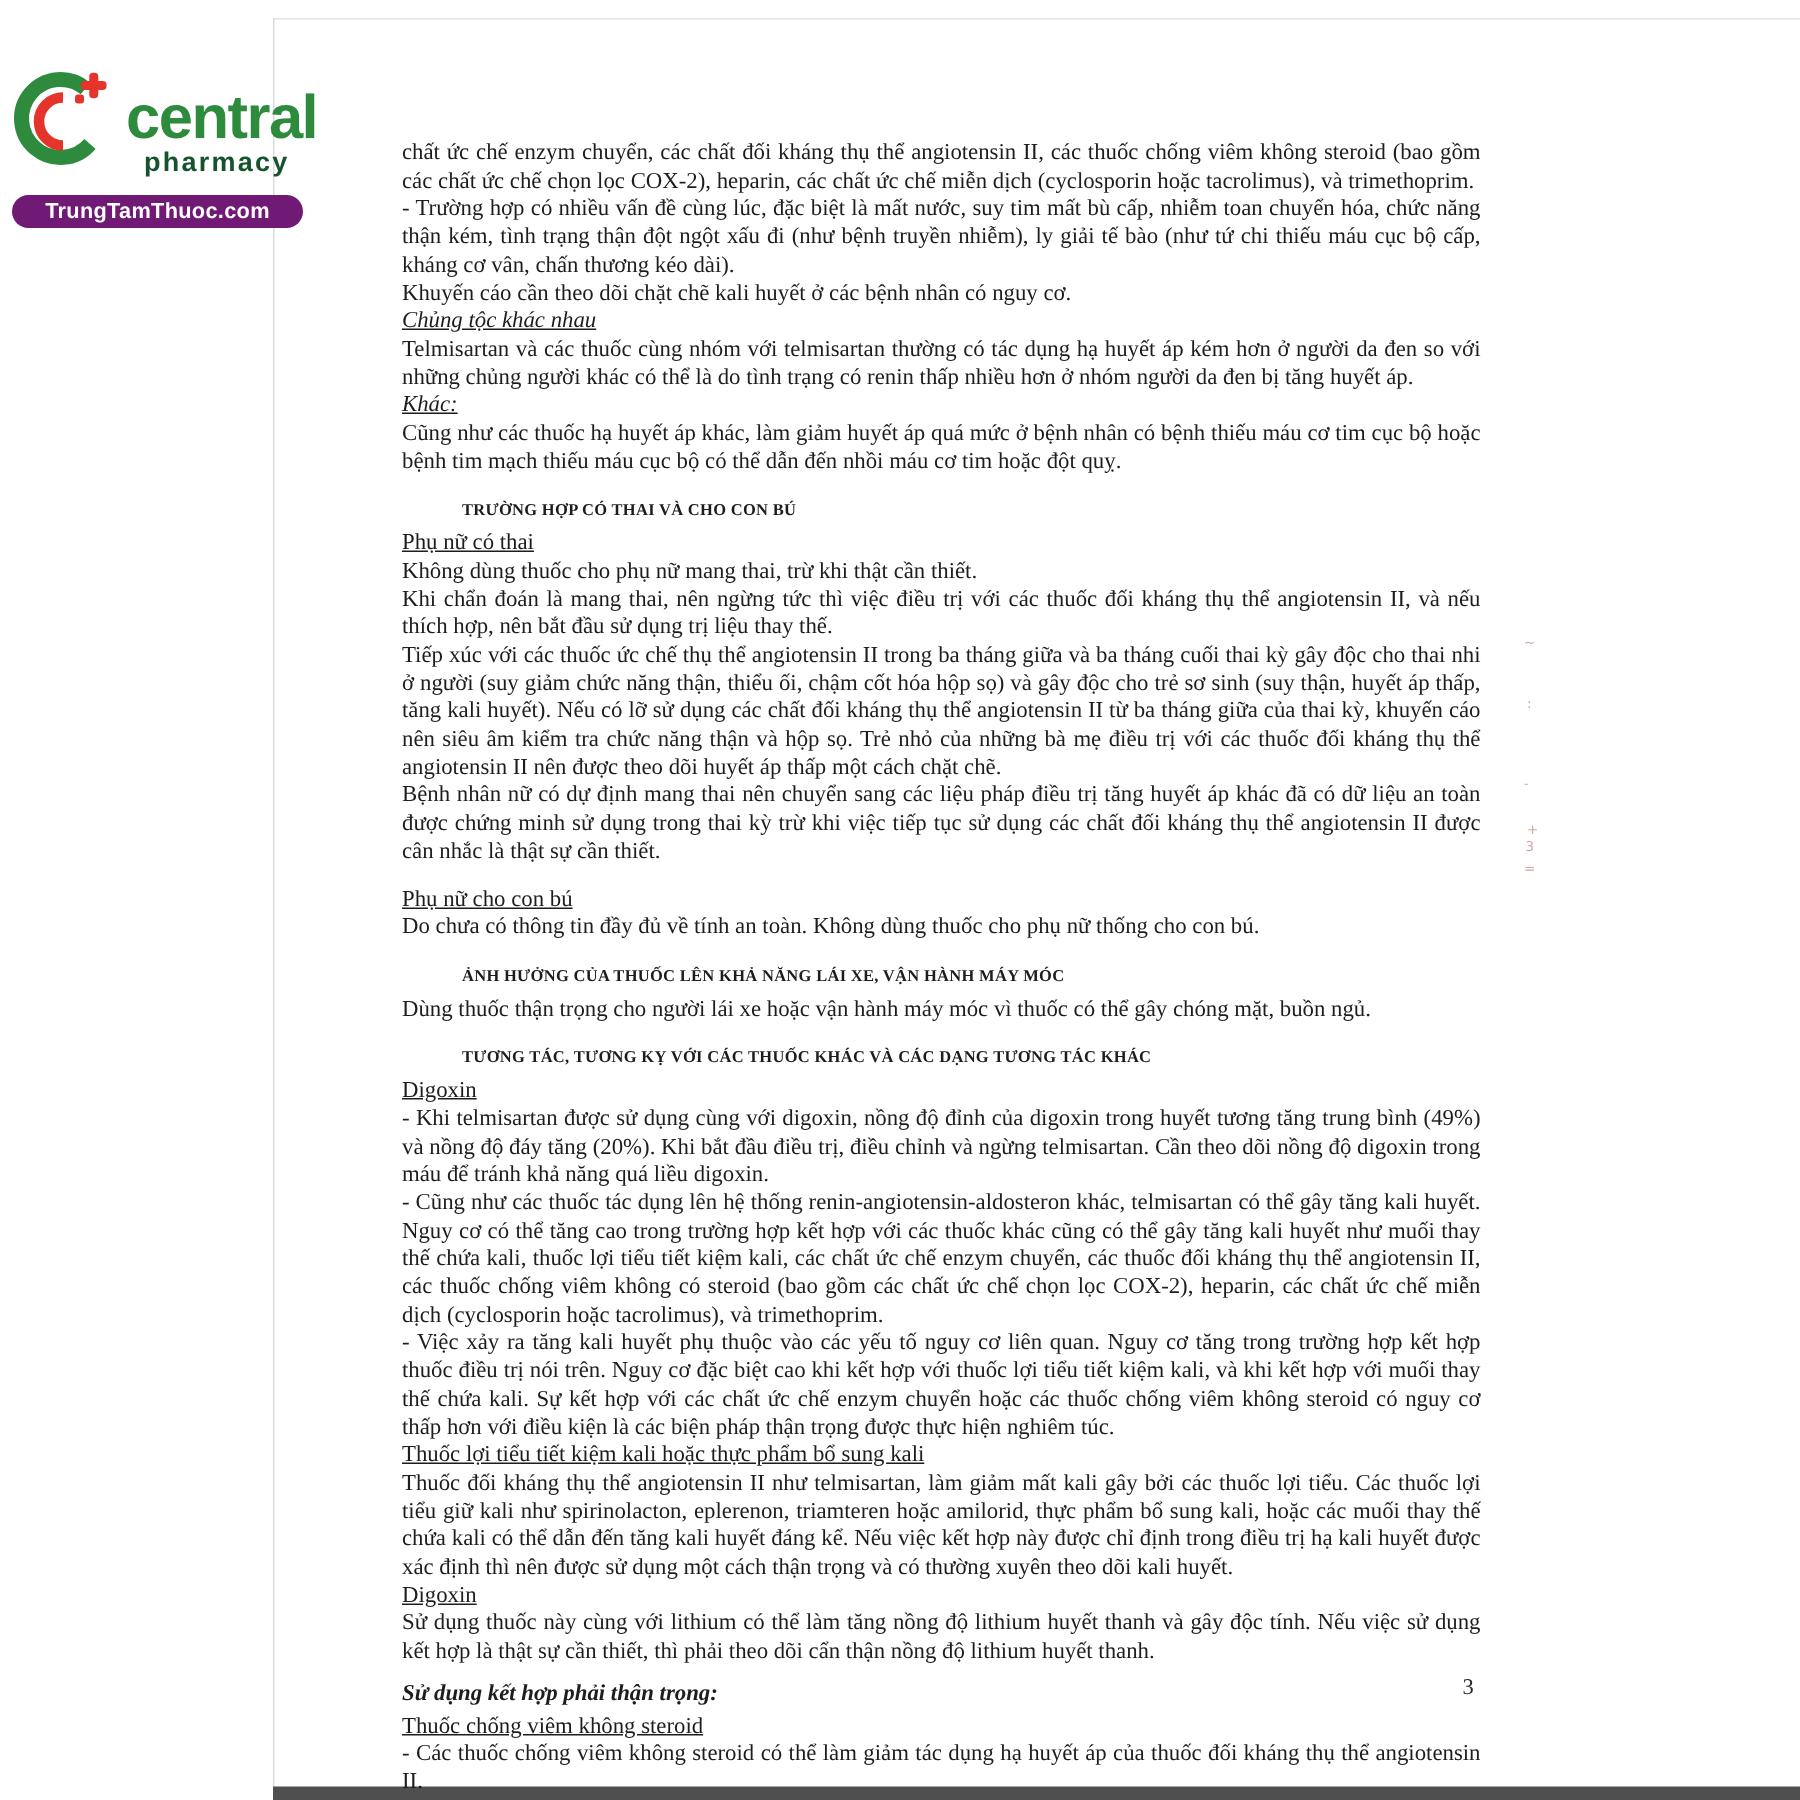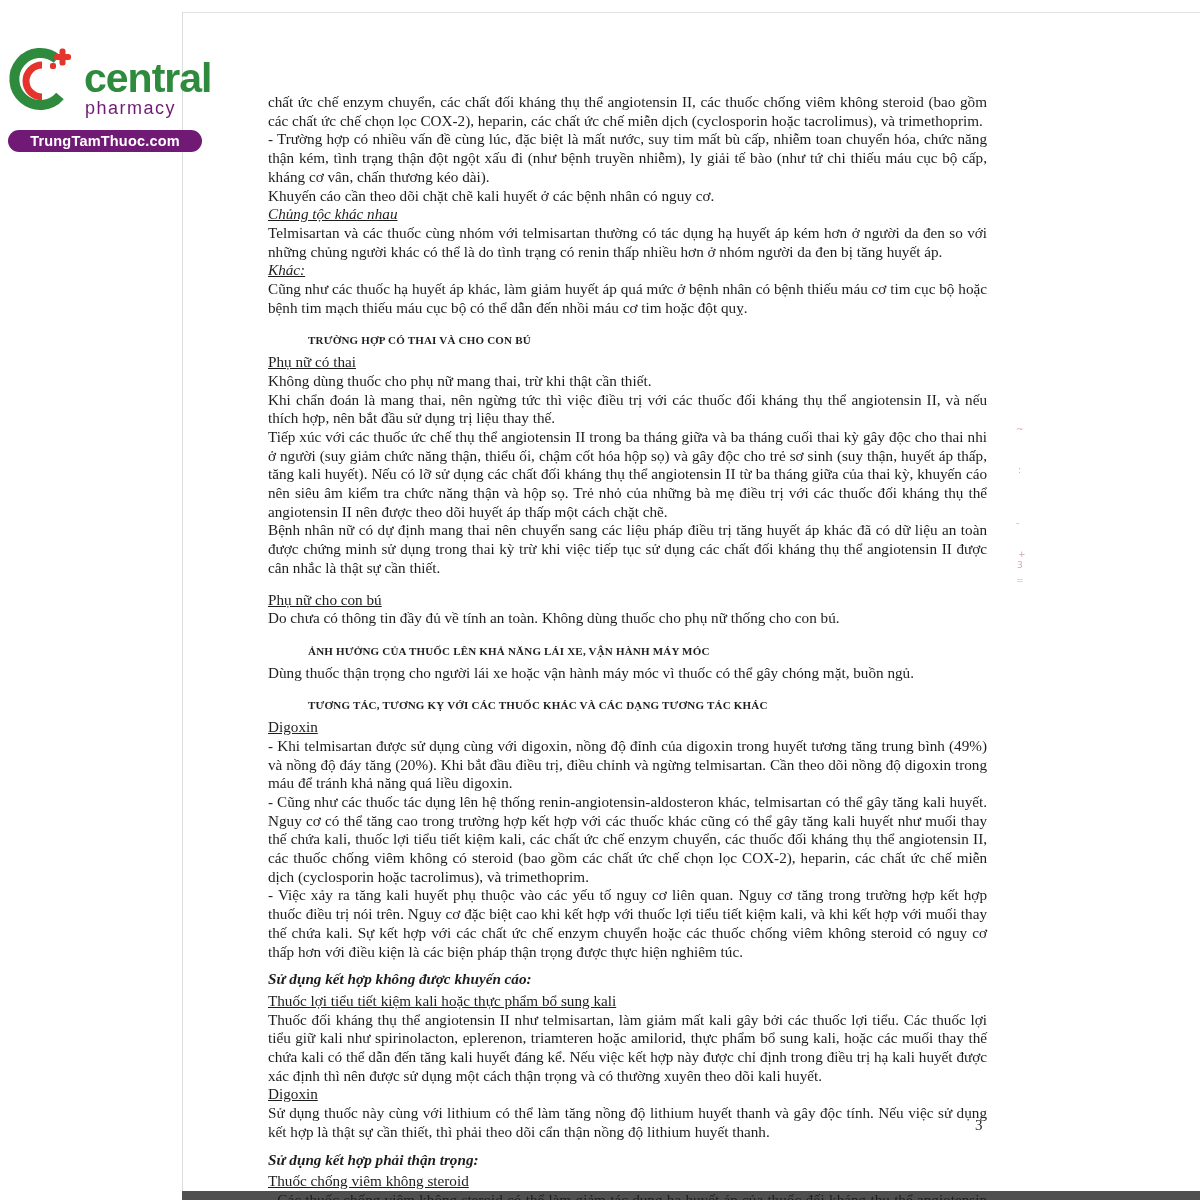--- a/index.html
+++ b/index.html
@@ -11,21 +11,21 @@
   .page-edge-left{position:absolute;left:182px;top:12px;width:1px;height:1182px;background:#dcdcdc;}
   .page-edge-top{position:absolute;left:182px;top:12px;width:1018px;height:1px;background:#e3e3e3;}
   .page-edge-bottom{position:absolute;left:182px;top:1191px;width:1018px;height:9px;background:#4f4f4f;}
 
   
   .logo{position:absolute;left:8px;top:44px;width:215px;}
   .logo-row{display:flex;align-items:flex-start;}
   .logo-mark{width:70px;height:72px;flex:0 0 auto;}
   .logo-words{margin-left:6px;margin-top:16px;font-family:"Liberation Sans","DejaVu Sans",sans-serif;}
   .logo-brand{color:#2e8b3d;font-size:41px;font-weight:bold;line-height:36px;letter-spacing:-1px;}
-  .logo-sub{color:#701a75;font-size:18px;font-weight:normal;letter-spacing:1.5px;margin-top:2px;margin-left:1px;}
+  .logo-sub{color:#14532d;font-size:18px;font-weight:bold;letter-spacing:1.5px;margin-top:2px;margin-left:12px;}
   .logo-badge{
     margin-top:11px;width:194px;height:22px;background:#701a75;border-radius:12px;
     color:#ffffff;font-family:"Liberation Sans","DejaVu Sans",sans-serif;
     font-size:14.5px;font-weight:bold;text-align:center;line-height:22px;letter-spacing:.2px;
   }
 
   
   .doc-col{
     position:absolute;left:268px;top:93px;width:719px;
     font-size:15.2px;line-height:18.7px;color:#1d1d1d;
@@ -84,21 +84,20 @@
     <div class="sec p">Bệnh nhân nữ có dự định mang thai nên chuyển sang các liệu pháp điều trị tăng huyết áp khác đã có dữ liệu an toàn được chứng minh sử dụng trong thai kỳ trừ khi việc tiếp tục sử dụng các chất đối kháng thụ thể angiotensin II được cân nhắc là thật sự cần thiết.</div>
     <div class="sec u gap">Phụ nữ cho con bú</div>
     <div class="sec p">Do chưa có thông tin đầy đủ về tính an toàn. Không dùng thuốc cho phụ nữ thống cho con bú.</div>
     <div class="sec h">ẢNH HƯỞNG CỦA THUỐC LÊN KHẢ NĂNG LÁI XE, VẬN HÀNH MÁY MÓC</div>
     <div class="sec p">Dùng thuốc thận trọng cho người lái xe hoặc vận hành máy móc vì thuốc có thể gây chóng mặt, buồn ngủ.</div>
     <div class="sec h">TƯƠNG TÁC, TƯƠNG KỴ VỚI CÁC THUỐC KHÁC VÀ CÁC DẠNG TƯƠNG TÁC KHÁC</div>
     <div class="sec u">Digoxin</div>
     <div class="sec p">- Khi telmisartan được sử dụng cùng với digoxin, nồng độ đỉnh của digoxin trong huyết tương tăng trung bình (49%) và nồng độ đáy tăng (20%). Khi bắt đầu điều trị, điều chỉnh và ngừng telmisartan. Cần theo dõi nồng độ digoxin trong máu để tránh khả năng quá liều digoxin.</div>
     <div class="sec p">- Cũng như các thuốc tác dụng lên hệ thống renin-angiotensin-aldosteron khác, telmisartan có thể gây tăng kali huyết. Nguy cơ có thể tăng cao trong trường hợp kết hợp với các thuốc khác cũng có thể gây tăng kali huyết như muối thay thế chứa kali, thuốc lợi tiểu tiết kiệm kali, các chất ức chế enzym chuyển, các thuốc đối kháng thụ thể angiotensin II, các thuốc chống viêm không có steroid (bao gồm các chất ức chế chọn lọc COX-2), heparin, các chất ức chế miễn dịch (cyclosporin hoặc tacrolimus), và trimethoprim.</div>
     <div class="sec p">- Việc xảy ra tăng kali huyết phụ thuộc vào các yếu tố nguy cơ liên quan. Nguy cơ tăng trong trường hợp kết hợp thuốc điều trị nói trên. Nguy cơ đặc biệt cao khi kết hợp với thuốc lợi tiểu tiết kiệm kali, và khi kết hợp với muối thay thế chứa kali. Sự kết hợp với các chất ức chế enzym chuyển hoặc các thuốc chống viêm không steroid có nguy cơ thấp hơn với điều kiện là các biện pháp thận trọng được thực hiện nghiêm túc.</div>
-    <div class="sec bi">Sử dụng kết hợp không được khuyến cáo:</div>
     <div class="sec u">Thuốc lợi tiểu tiết kiệm kali hoặc thực phẩm bổ sung kali</div>
     <div class="sec p">Thuốc đối kháng thụ thể angiotensin II như telmisartan, làm giảm mất kali gây bởi các thuốc lợi tiểu. Các thuốc lợi tiểu giữ kali như spirinolacton, eplerenon, triamteren hoặc amilorid, thực phẩm bổ sung kali, hoặc các muối thay thế chứa kali có thể dẫn đến tăng kali huyết đáng kể. Nếu việc kết hợp này được chỉ định trong điều trị hạ kali huyết được xác định thì nên được sử dụng một cách thận trọng và có thường xuyên theo dõi kali huyết.</div>
     <div class="sec u">Digoxin</div>
     <div class="sec p">Sử dụng thuốc này cùng với lithium có thể làm tăng nồng độ lithium huyết thanh và gây độc tính. Nếu việc sử dụng kết hợp là thật sự cần thiết, thì phải theo dõi cẩn thận nồng độ lithium huyết thanh.</div>
     <div class="sec bi">Sử dụng kết hợp phải thận trọng:</div>
     <div class="sec u">Thuốc chống viêm không steroid</div>
     <div class="sec p">- Các thuốc chống viêm không steroid có thể làm giảm tác dụng hạ huyết áp của thuốc đối kháng thụ thể angiotensin II.</div>
   </div>
 
 <div>

